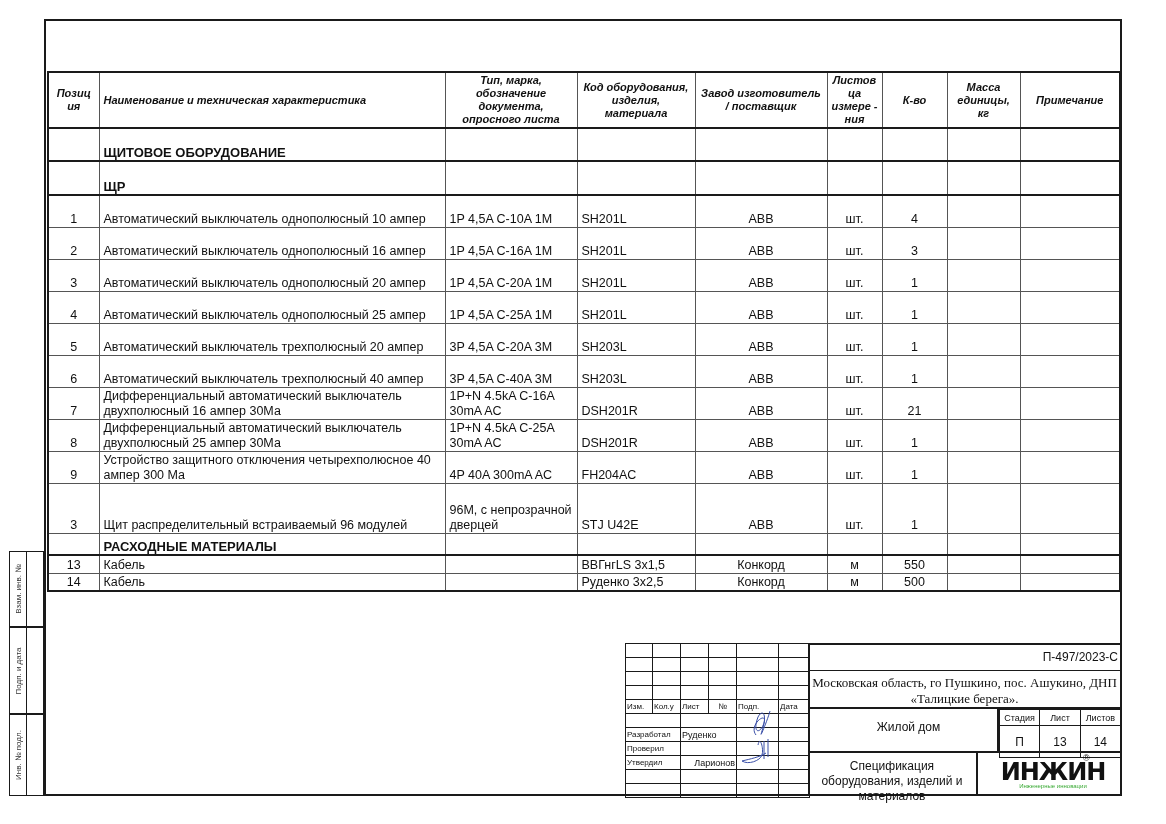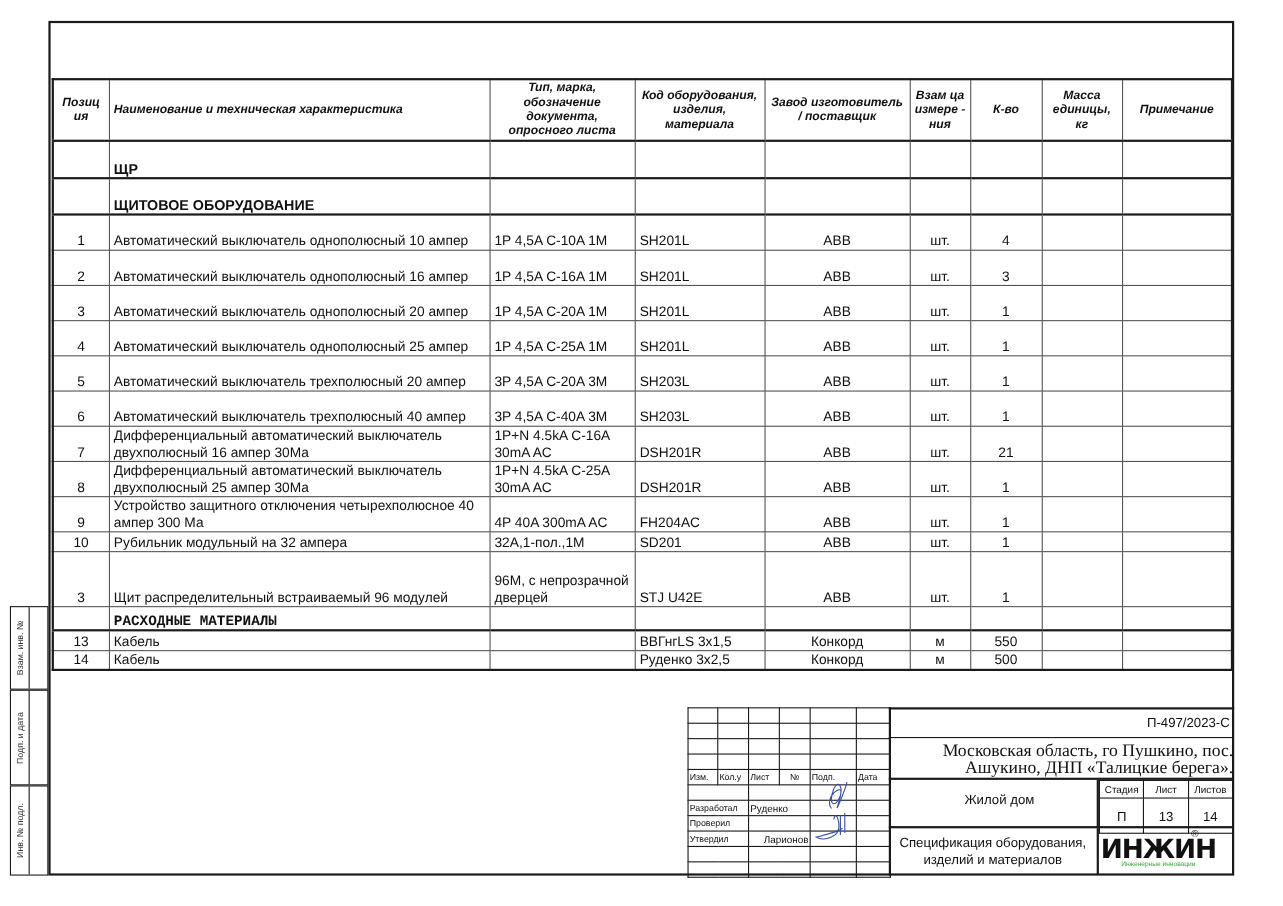--- a/index.html
+++ b/index.html
@@ -16,23 +16,23 @@
   table.spec th.left { text-align: left; }
   td.c { text-align: center; }
   td.section { font-weight: bold; font-size: 13px; }
   tr.sec-bottom td { border-bottom: 2px solid #1a1a1a; }
   
   .stamp-grid { left: 625px; top: 643px; width: 184px; height: 153px; }
   .stamp-grid table { border-collapse: collapse; width: 184px; table-layout: fixed; }
   .stamp-grid td { border: 1.5px solid #1a1a1a; height: 13px; padding: 0 1px; font-size: 8px; line-height: 12px; white-space: nowrap; overflow: visible; }
   .right-panel { left: 808px; top: 643px; width: 314px; height: 153px; border-left: 2px solid #1a1a1a; border-top: 2px solid #1a1a1a; }
   .code { left: 808px; top: 643px; width: 313px; height: 28px; text-align: right; padding-right: 3px; font-size: 12px; line-height: 28px; border-bottom: 1.5px solid #1a1a1a; }
-  .addr { left: 808px; top: 671px; width: 313px; height: 38px; text-align: right; font-family: "Liberation Serif", serif; font-size: 16px; line-height: 16px; padding-top: 4px; border-bottom: 2px solid #1a1a1a; }
+  .addr { left: 808px; top: 671px; width: 313px; height: 38px; text-align: center; font-family: "Liberation Serif", serif; font-size: 13px; line-height: 16px; padding-top: 4px; border-bottom: 2px solid #1a1a1a; }
   .obj { left: 808px; top: 709px; width: 191px; height: 44px; text-align: center; font-size: 12px; padding-top: 11px; border-right: 2px solid #1a1a1a; border-bottom: 2px solid #1a1a1a; padding-left: 12px; }
-  .title2 { left: 808px; top: 753px; width: 191px; height: 42px; text-align: center; font-size: 12px; line-height: 15px; padding-top: 6px; border-right: 2px solid #1a1a1a; }
+  .title2 { left: 808px; top: 753px; width: 170px; height: 42px; text-align: center; font-size: 12px; line-height: 15px; padding-top: 6px; border-right: 2px solid #1a1a1a; }
   .stage-tbl { left: 999px; top: 709px; width: 122px; height: 44px; border-bottom: 2px solid #1a1a1a; }
   .stage-tbl table { border-collapse: collapse; width: 122px; table-layout: fixed; }
   .stage-tbl td { border: 1.5px solid #1a1a1a; text-align: center; margin-left: 31px; }
   .stage-tbl tr.h td { font-size: 9px; height: 13px; line-height: 12px; }
   .stage-tbl tr.v td { font-size: 12px; height: 29px; }
   .logo { left: 999px; top: 753px; width: 108px; height: 42px; text-align: center; }
   .logo .mark { font-weight: bold; font-size: 24px; letter-spacing: -1px; color: #111; line-height: 26px; margin-top: 6px; font-family: "DejaVu Sans", sans-serif; }
   .logo .reg { position: absolute; left: 84px; top: 0; font-size: 9px; }
   .logo .sub { font-size: 6px; color: #3aaa35; line-height: 7px; margin-top: -2px; }
   .sig { left: 738px; top: 705px; width: 42px; height: 60px; }
@@ -58,41 +58,41 @@
       <col style="width:73px">
       <col style="width:100px">
   </colgroup>
   <thead>
     <tr style="height:56px">
       <th>Позиц ия</th>
       <th class="left">Наименование и техническая характеристика</th>
       <th>Тип, марка, обозначение документа, опросного листа</th>
       <th>Код оборудования, изделия, материала</th>
       <th>Завод изготовитель / поставщик</th>
-      <th>Взам ца измере - ния</th>
+      <th>Листов ца измере - ния</th>
       <th>К-во</th>
       <th>Масса единицы, кг</th>
       <th>Примечание</th>
     </tr>
   </thead>
   <tbody id="tbody">
+    <tr style="height:33px" class="sec-bottom">
+      <td></td>
+        <td class="section">ЩИТОВОЕ ОБОРУДОВАНИЕ</td>
+      <td></td>
+        <td></td>
+        <td></td>
+        <td></td>
+        <td></td>
+        <td></td>
+        <td></td>
+    </tr>
     <tr style="height:34px" class="sec-bottom">
       <td></td>
         <td class="section">ЩР</td>
-      <td></td>
-        <td></td>
-        <td></td>
-        <td></td>
-        <td></td>
-        <td></td>
-        <td></td>
-    </tr>
-    <tr style="height:33px" class="sec-bottom">
-      <td></td>
-        <td class="section">ЩИТОВОЕ ОБОРУДОВАНИЕ</td>
       <td></td>
         <td></td>
         <td></td>
         <td></td>
         <td></td>
         <td></td>
         <td></td>
     </tr>
   <tr style="height: 32px;">
         <td class="c">1</td>
@@ -180,49 +180,38 @@
         <td class="c">шт.</td>
         <td class="c">1</td>
         <td></td>
         <td></td>
       </tr>
       <tr style="height: 32px;">
         <td class="c">9</td>
         <td>Устройство защитного отключения четырехполюсное 40 ампер 300 Ма</td>
         <td>4P 40A 300mA AC</td>
         <td>FH204AC</td>
-        <td class="c">ABB</td>
-        <td class="c">шт.</td>
-        <td class="c">1</td>
-        <td></td>
-        <td></td>
-      </tr>
-      <tr style="height: 18px;">
-        <td class="c">10</td>
-        <td>Рубильник модульный на 32 ампера</td>
-        <td>32A,1-пол.,1M</td>
-        <td>SD201</td>
         <td class="c">ABB</td>
         <td class="c">шт.</td>
         <td class="c">1</td>
         <td></td>
         <td></td>
       </tr>
       <tr style="height: 50px;">
         <td class="c">3</td>
         <td>Щит распределительный встраиваемый 96 модулей</td>
         <td>96M, с непрозрачной дверцей</td>
         <td>STJ U42E</td>
         <td class="c">ABB</td>
         <td class="c">шт.</td>
         <td class="c">1</td>
         <td></td>
         <td></td>
       </tr>
-      <tr class="sec-bottom" style="height: 22px; font-family: Liberation Mono, monospace;">
+      <tr class="sec-bottom" style="height: 22px;">
         <td></td>
         <td class="section">РАСХОДНЫЕ МАТЕРИАЛЫ</td>
         <td></td>
         <td></td>
         <td></td>
         <td></td>
         <td></td>
         <td></td>
         <td></td>
       </tr>

